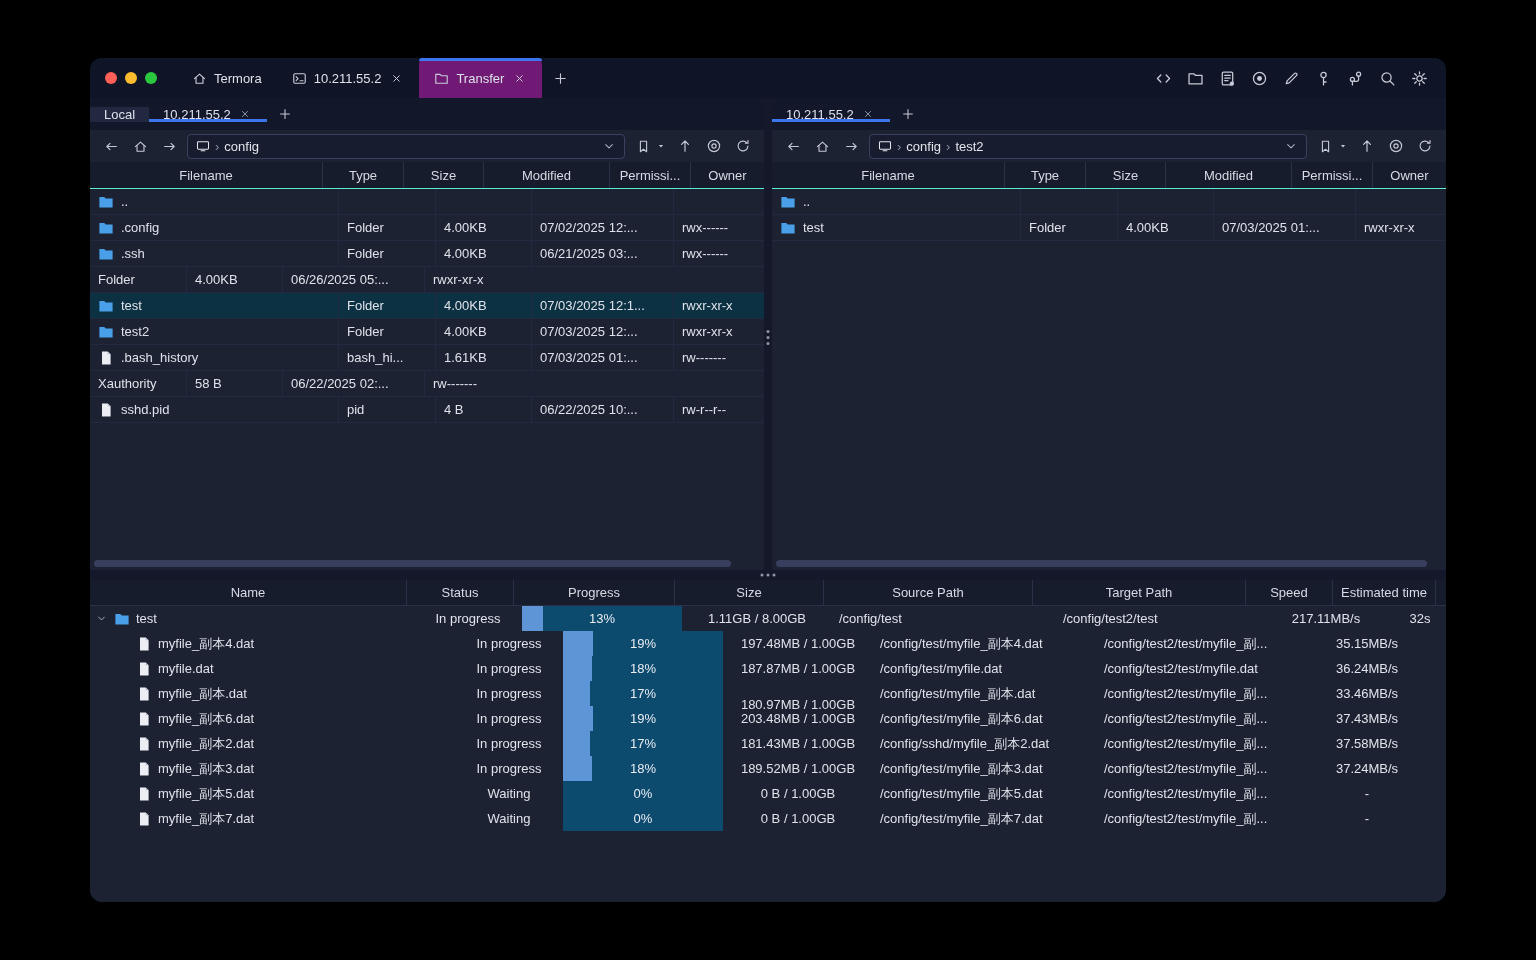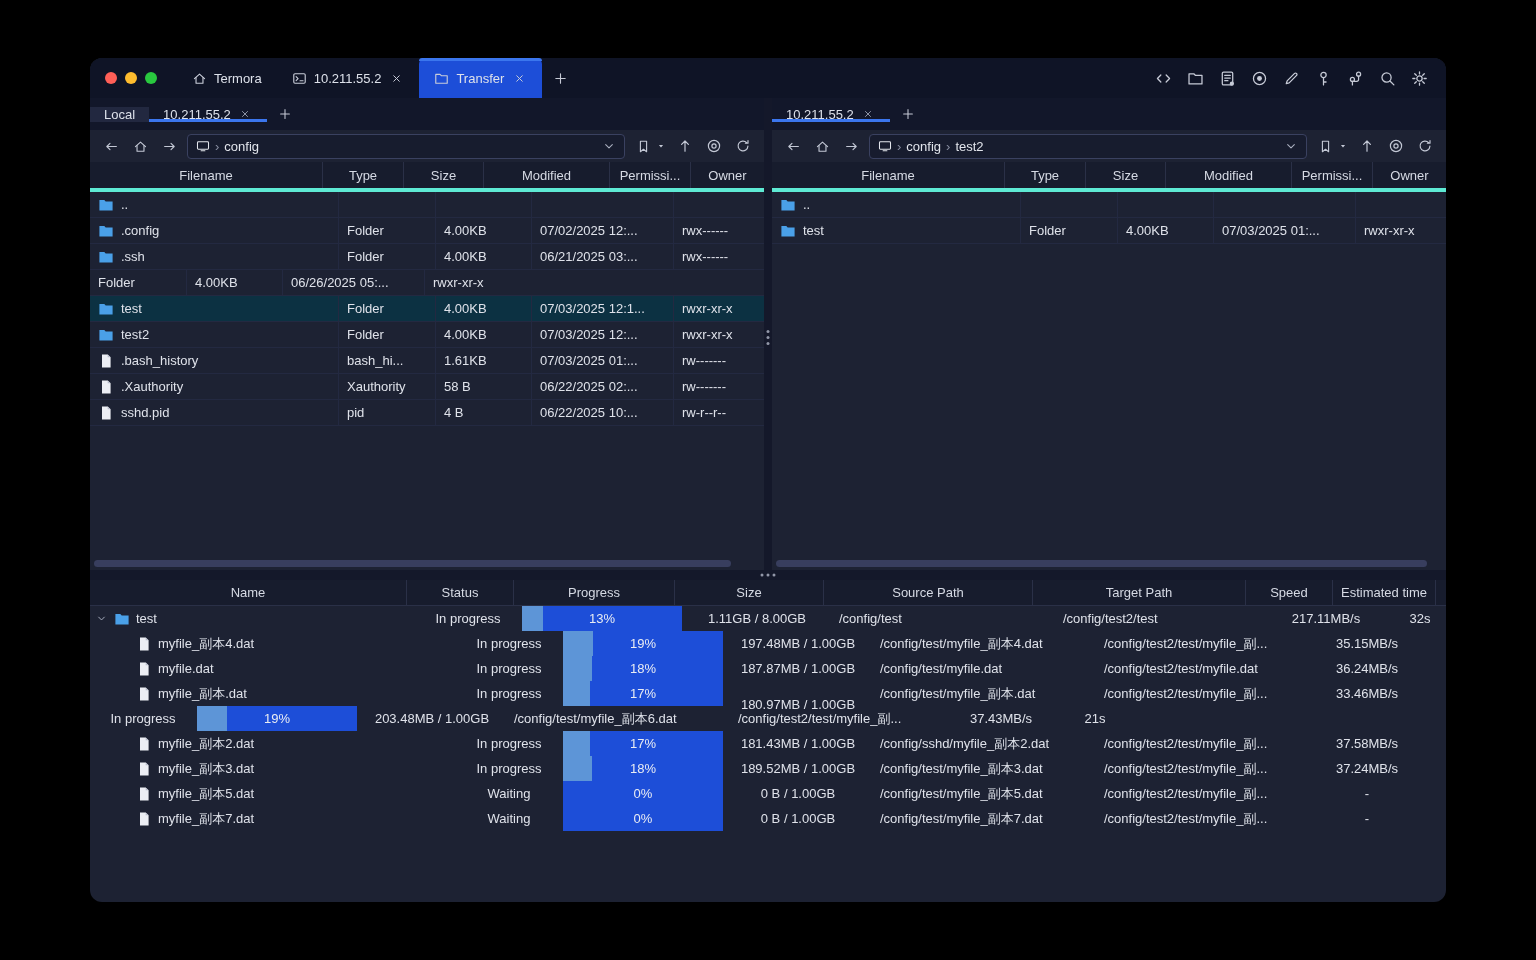--- a/index.html
+++ b/index.html
@@ -6,21 +6,21 @@
     font-family:"Liberation Sans",sans-serif;-webkit-font-smoothing:antialiased;}
   .window{position:absolute;left:90px;top:58px;width:1356px;height:844px;background:#1d2233;
     border-radius:12px;overflow:hidden;display:flex;flex-direction:column;}
   
   .titlebar{height:40px;background:#0f1426;display:flex;align-items:stretch;flex:none;}
   .traffic{display:flex;gap:8px;align-items:center;padding:0 20px 0 15px;}
   .tl{width:12px;height:12px;border-radius:50%;}
   .tl.red{background:#ff5f57}.tl.yellow{background:#febc2e}.tl.green{background:#29c83f}
   .maintabs{display:flex;align-items:stretch;}
   .tab{display:flex;align-items:center;gap:7px;padding:0 15px;color:#dde1ea;font-size:13px;position:relative;cursor:default;}
-  .tab.active{background:#1d4ed8;border-radius:6px 6px 0 0;}
+  .tab.active{background:#701a75;border-radius:6px 6px 0 0;}
   .tab.active::before{content:"";position:absolute;top:0;left:0;right:0;height:3px;background:#3b76ee;border-radius:3px 3px 0 0;}
   .tab .icon{color:#c9cdd9}
   .closebtn{display:flex;align-items:center;justify-content:center;width:16px;height:16px;color:#9aa0b2;}
   .addbtn{width:36px;display:flex;align-items:center;justify-content:center;color:#c6cad6;}
   .tb-actions{margin-left:auto;display:flex;align-items:center;gap:6px;padding-right:14px;color:#c6cad6;}
   .action{width:26px;height:26px;display:flex;align-items:center;justify-content:center;border-radius:4px;}
   .icon{display:inline-flex;align-items:center;justify-content:center;flex:none;}
   .icon svg{width:100%;height:100%;}
   
   .main{height:472px;display:flex;flex:none;}
@@ -38,40 +38,40 @@
   
   .navbar{height:32px;display:flex;align-items:center;gap:7px;padding:0 10px;flex:none;color:#c3c8d5;}
   .navbtn{width:22px;height:22px;display:flex;align-items:center;justify-content:center;border-radius:4px;}
   .pathfield{flex:1;height:23px;border:1px solid #3a4160;border-radius:4px;background:#171c2e;
     display:flex;align-items:center;padding:0 8px;gap:5px;color:#e2e5ec;font-size:13px;}
   .pathfield .sep{color:#8a90a3;}
   .pathfield .chev{margin-left:auto;color:#aab0c0;}
   .bmgroup{display:flex;align-items:center;gap:1px;}
   
   .ftable{flex:1;display:flex;flex-direction:column;font-size:13px;position:relative;overflow:hidden;}
-  .fhead{height:26px;display:flex;flex:none;background:#171c2d;border-bottom:4px solid #5eead4;color:#d6dae4;}
+  .fhead{height:26px;display:flex;flex:none;background:#171c2d;border-bottom:1px solid #5eead4;color:#d6dae4;}
   .hcell{display:flex;align-items:center;justify-content:center;border-right:1px solid #2a3047;flex:none;overflow:hidden;white-space:nowrap;}
   .hcell:last-child{border-right:none;}
   .frow{height:25px;display:flex;flex:none;border-bottom:1px solid #232941;color:#dfe2ea;cursor:default;}
   .frow .cell{display:flex;align-items:center;padding:0 8px;border-right:1px solid #232941;flex:none;overflow:hidden;white-space:nowrap;}
   .frow .cell:last-child{border-right:none;}
   .frow.selected{background:#0c3142;}
   .namecell{gap:7px;}
   .hscroll{position:absolute;left:4px;right:6px;bottom:3px;height:7px;}
   .thumb{height:7px;border-radius:4px;background:#383e5e;}
   
   .transfer{flex:1;display:flex;flex-direction:column;font-size:13px;overflow:hidden;}
   .thead{height:25px;display:flex;flex:none;background:#171c2d;border-bottom:1px solid #2a3047;color:#d6dae4;}
   .trow{height:25px;display:flex;flex:none;color:#dfe2ea;align-items:center;cursor:default;}
   .tcell{display:flex;align-items:center;flex:none;overflow:hidden;white-space:nowrap;height:100%;}
   .tcell.al-left{padding:0 8px;justify-content:flex-start;}
   .tcell.al-center{justify-content:center;}
   .tname{gap:6px;padding-right:4px;}
   .pcell{padding:3px 1px;}
-  .ptrack{position:relative;width:100%;height:100%;background:#1d4ed8;}
+  .ptrack{position:relative;width:100%;height:100%;background:#0c4a6e;}
   .pfill{position:absolute;left:0;top:0;bottom:0;background:#5d95d7;}
   .plabel{position:absolute;inset:0;display:flex;align-items:center;justify-content:center;color:#e9ecf3;}
   .expchev{color:#aab0c0;}
 </style>
 </head>
 <body>
 
 <div class="window">
   <div class="titlebar">
     <div class="traffic">
@@ -400,29 +400,20 @@
                 </svg>
               </span>
               <span>.bash_history</span>
             </div>
             <div class="cell" style="width: 80px;">bash_hi...</div>
             <div class="cell" style="width: 79px;">1.61KB</div>
             <div class="cell" style="width: 125px;">07/03/2025 01:...</div>
             <div class="cell" style="width: 80px;">rw-------</div>
           </div>
           <div class="frow">
-            <div class="cell namecell" style="width: 232px;">
-              <span class="icon" style="width: 16px; height: 16px;">
-                <svg viewBox="0 0 16 16" fill="none" stroke="currentColor" stroke-width="1.2" stroke-linecap="round" stroke-linejoin="round">
-                  <path d="M4 1.4h5.7l2.9 2.9v10.3H4z" fill="#eceef4" stroke="none"></path>
-                  <path d="M9.7 1.4v2.9h2.9z" fill="#b6bcca" stroke="none"></path>
-                </svg>
-              </span>
-              <span>.Xauthority</span>
-            </div>
             <div class="cell" style="width: 80px;">Xauthority</div>
             <div class="cell" style="width: 79px;">58 B</div>
             <div class="cell" style="width: 125px;">06/22/2025 02:...</div>
             <div class="cell" style="width: 80px;">rw-------</div>
           </div>
           <div class="frow">
             <div class="cell namecell" style="width: 232px;">
               <span class="icon" style="width: 16px; height: 16px;">
                 <svg viewBox="0 0 16 16" fill="none" stroke="currentColor" stroke-width="1.2" stroke-linecap="round" stroke-linejoin="round">
                   <path d="M4 1.4h5.7l2.9 2.9v10.3H4z" fill="#eceef4" stroke="none"></path>
@@ -702,20 +693,29 @@
             <div class="plabel">17%</div>
           </div>
         </div>
         <div class="tcell al-center" style="width: 148px; margin-top: 21px;">180.97MB / 1.00GB</div>
         <div class="tcell al-left" style="width: 208px;">/config/test/myfile_副本.dat</div>
         <div class="tcell al-left" style="width: 212px;">/config/test2/test/myfile_副...</div>
         <div class="tcell al-center" style="width: 86px;">33.46MB/s</div>
         <div class="tcell al-center" style="width: 102px;">25s</div>
       </div>
       <div class="trow">
+        <div class="tcell tname" style="width: 316px; padding-left: 46px;">
+          <span class="icon" style="width: 16px; height: 16px;">
+            <svg viewBox="0 0 16 16" fill="none" stroke="currentColor" stroke-width="1.2" stroke-linecap="round" stroke-linejoin="round">
+              <path d="M4 1.4h5.7l2.9 2.9v10.3H4z" fill="#eceef4" stroke="none"></path>
+              <path d="M9.7 1.4v2.9h2.9z" fill="#b6bcca" stroke="none"></path>
+            </svg>
+          </span>
+          <span>myfile_副本6.dat</span>
+        </div>
         <div class="tcell al-center" style="width: 106px;">In progress</div>
         <div class="tcell pcell" style="width: 160px;">
           <div class="ptrack">
             <div class="pfill" style="width: 19%;"></div>
             <div class="plabel">19%</div>
           </div>
         </div>
         <div class="tcell al-center" style="width: 148px;">203.48MB / 1.00GB</div>
         <div class="tcell al-left" style="width: 208px;">/config/test/myfile_副本6.dat</div>
         <div class="tcell al-left" style="width: 212px;">/config/test2/test/myfile_副...</div>

